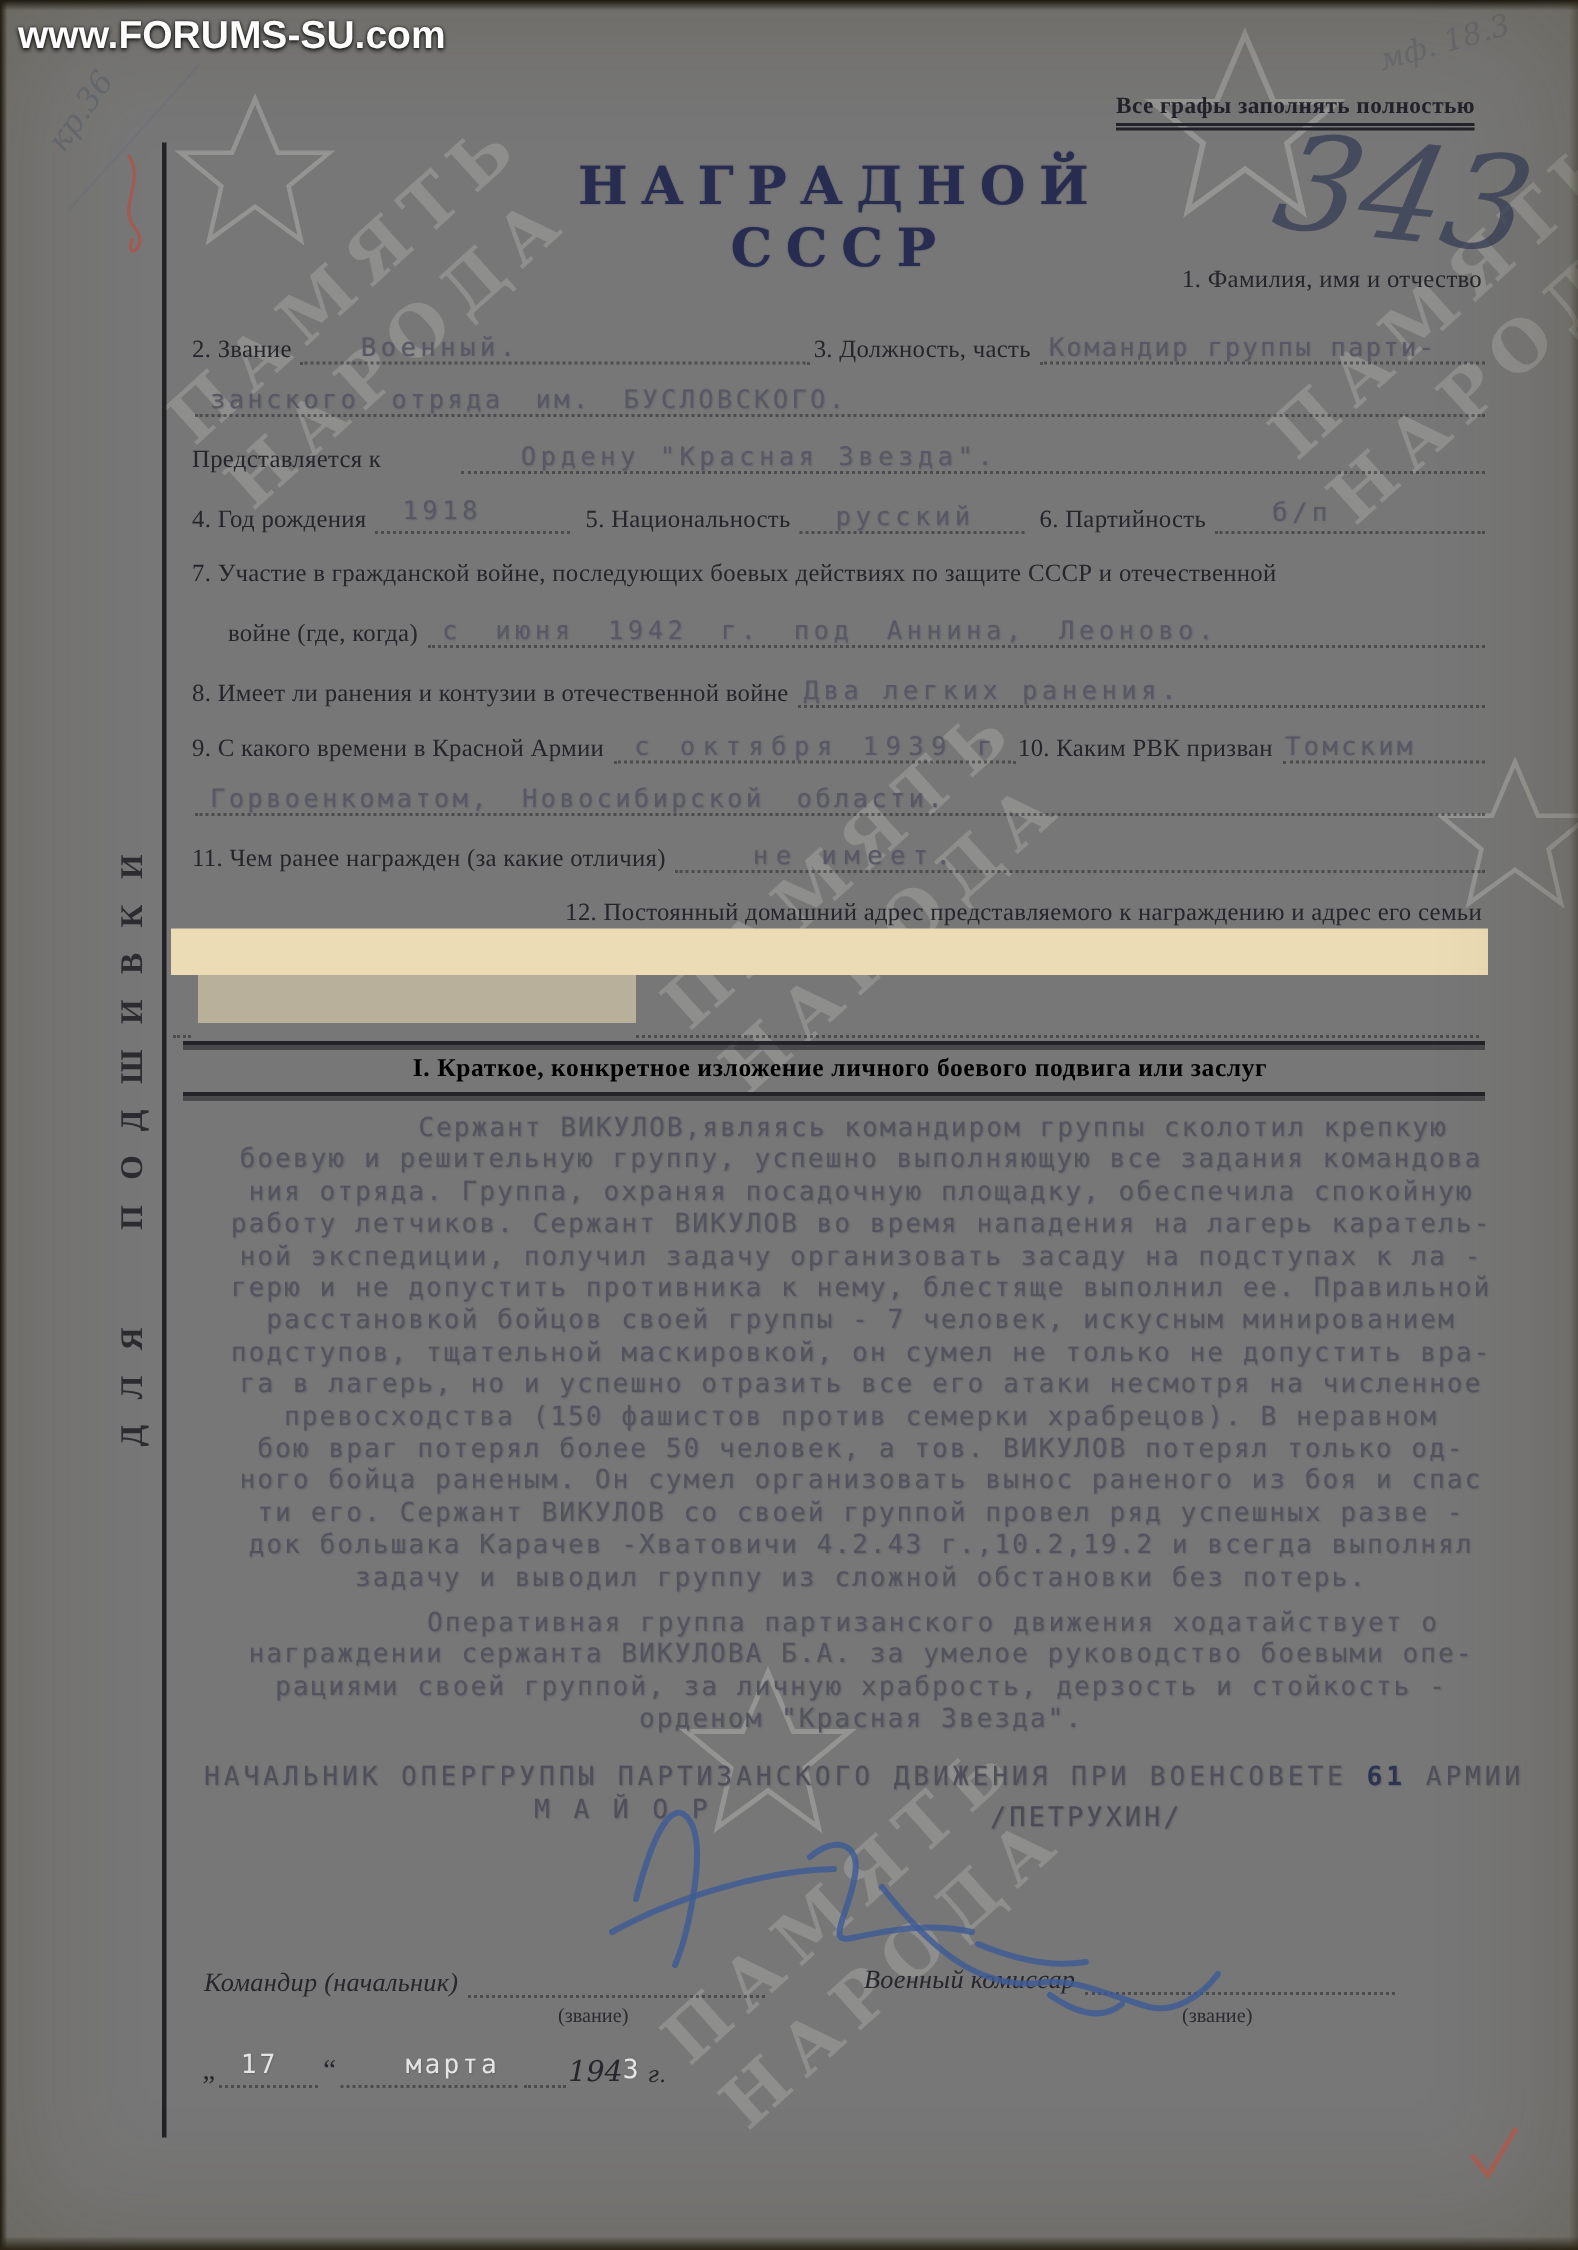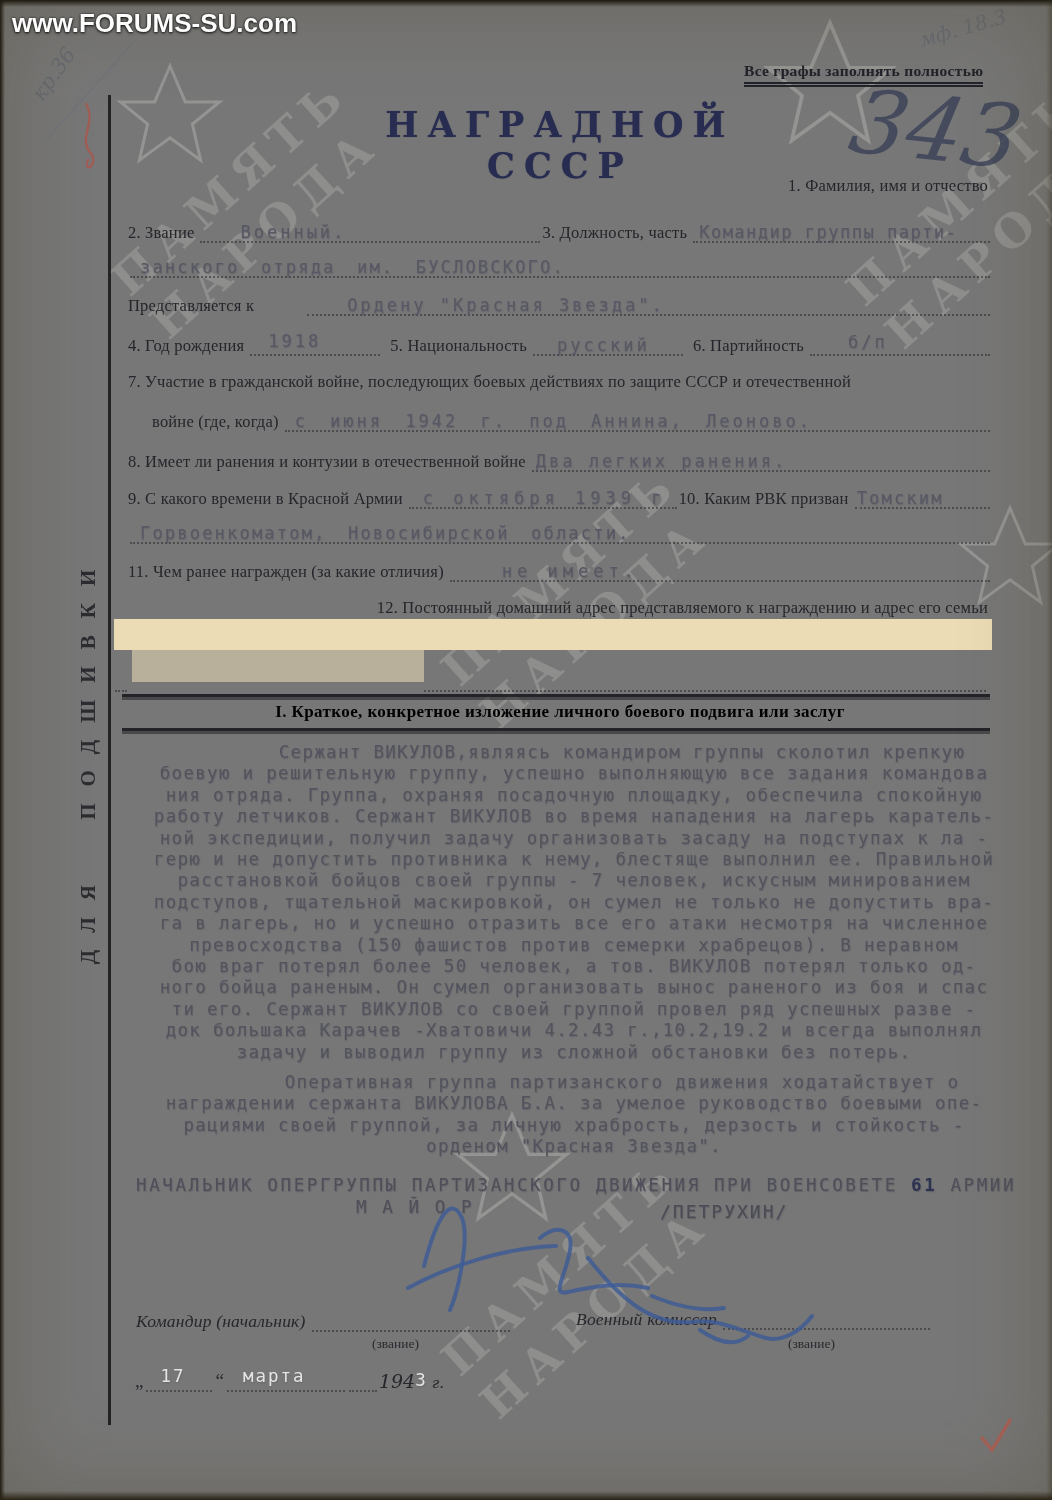--- a/index.html
+++ b/index.html
@@ -266,21 +266,21 @@
   <div class="sig-row" style="left:576px;top:1306px;width:356px;">
     <span class="lab">Военный комиссар</span>
     <span class="dot"></span>
   </div>
   <div class="cap" style="left:788px;top:1336px;">(звание)</div>
 
   <div class="date-row">
     <span class="q">„</span>
     <span class="dot fw" style="width:66px;"><span class="tvd tv" style="left:14px;">17</span></span>
     <span class="q">“</span>
-    <span class="dot fw" style="width:118px;"><span class="tvd tv" style="left:16px;">марта</span></span>
+    <span class="dot fw" style="width:118px;text-align:center;"><span class="tvd tv" style="left:16px;">марта</span></span>
     <span class="dot fw" style="width:28px;"></span>
     <span class="pr">194</span>
     <span class="tvd">3</span>
     <span class="pr" style="font-size:15px;padding-left:4px;">г.</span>
   </div>
 
   <svg class="ink" width="1052" height="1500" viewBox="0 0 1052 1500">
     <g fill="none" stroke="rgba(110,113,122,.65)" stroke-width="1.6">
       <path d="M46 140 L133 43"></path>
     </g>

